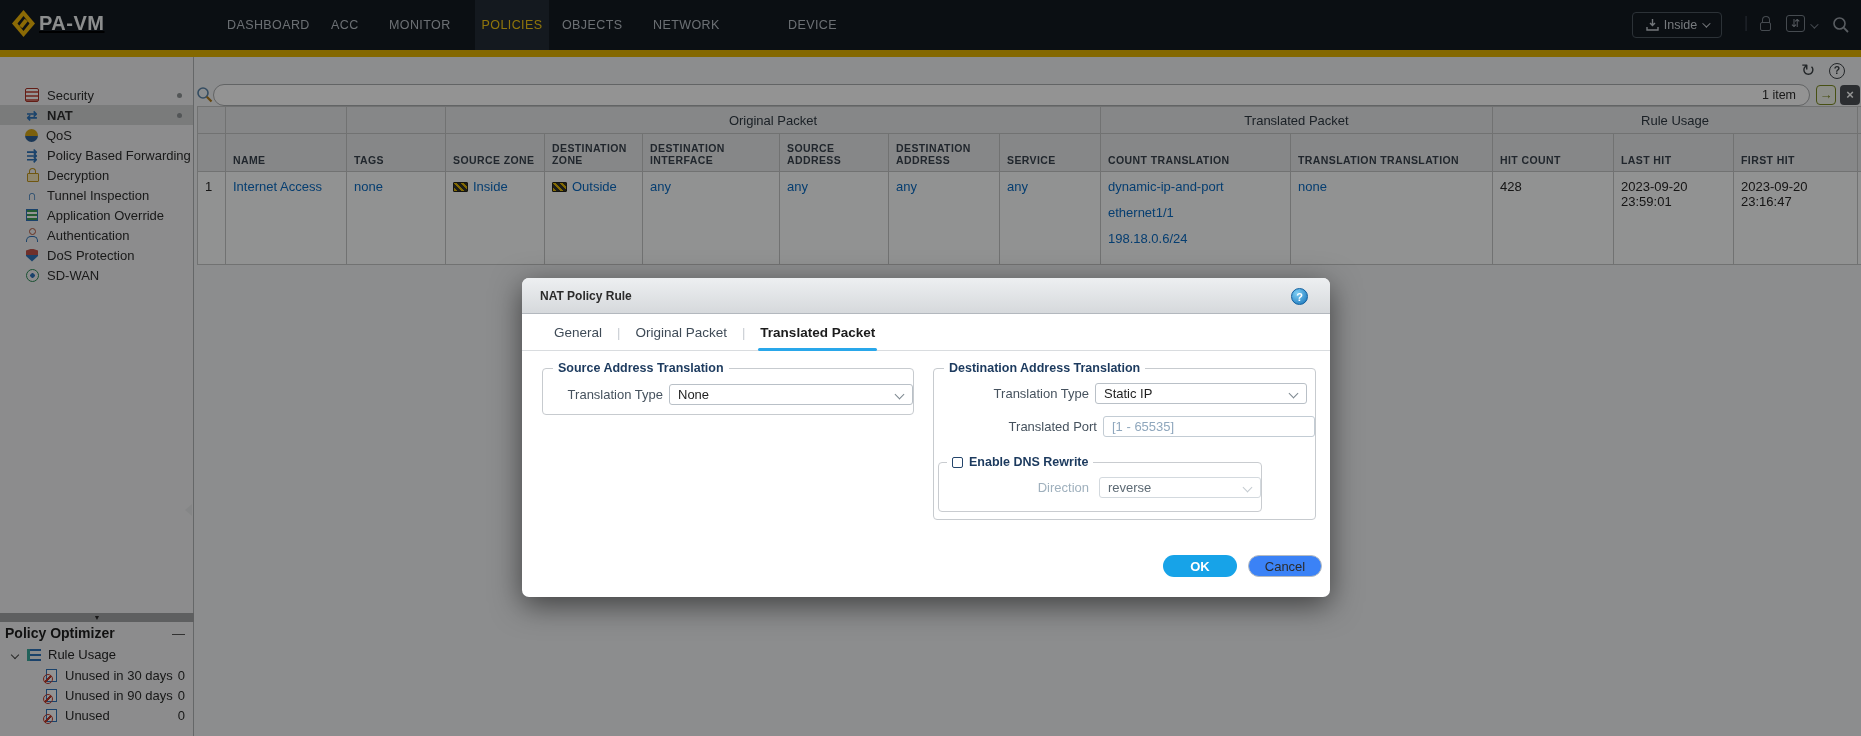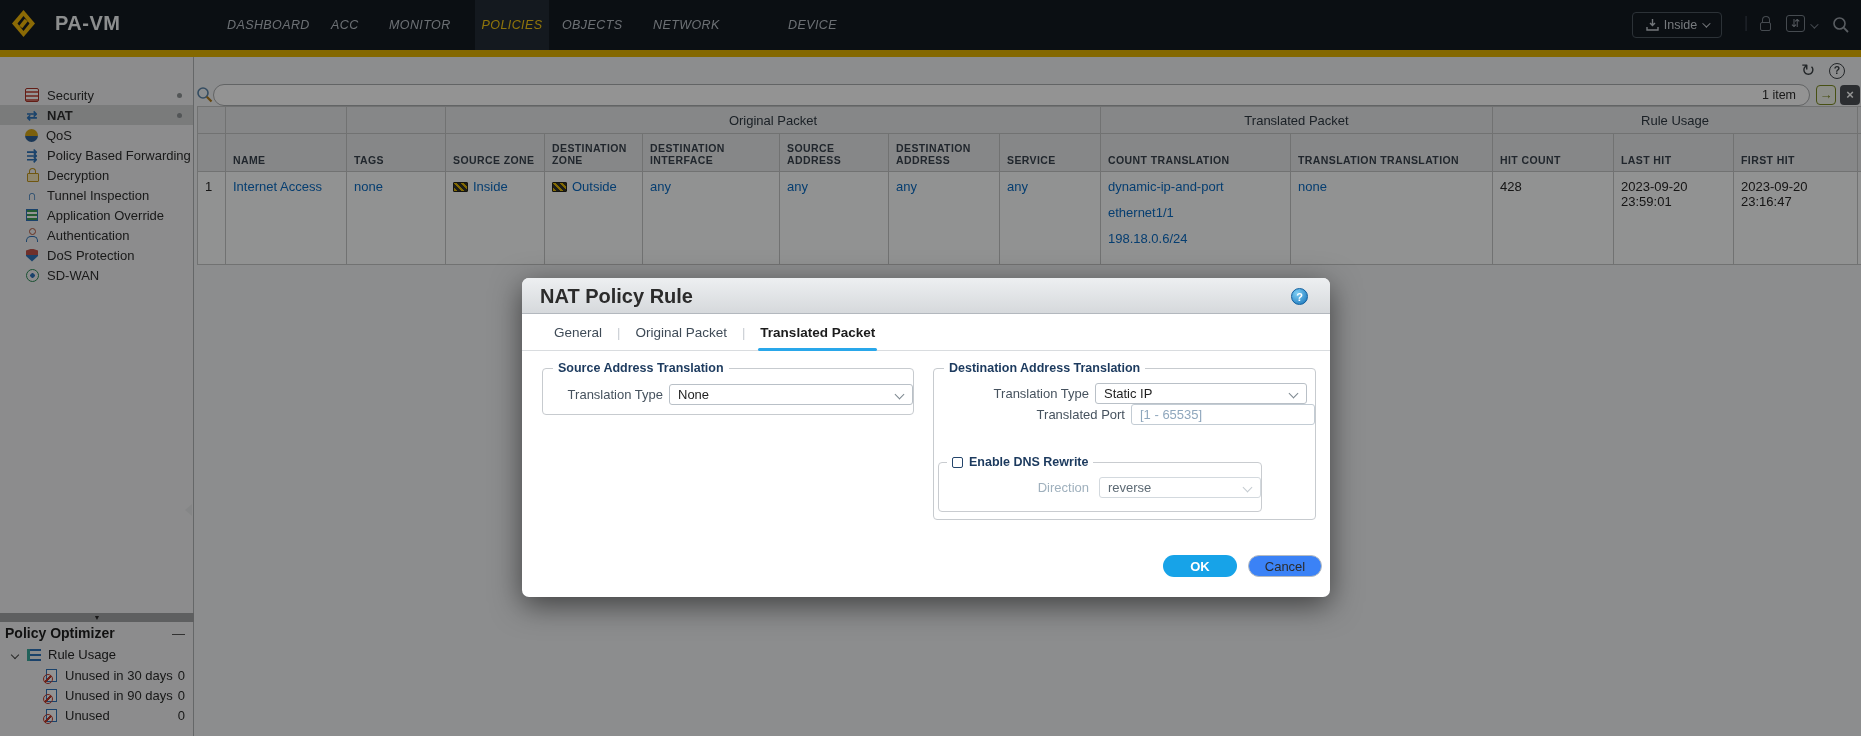--- a/index.html
+++ b/index.html
@@ -2,23 +2,23 @@
 <html><head>
 <meta charset="utf-8">
 <style>
   * { margin:0; padding:0; box-sizing:border-box; }
   html,body { background:#555; }
   .screen { position:relative; width:1861px; height:736px; overflow:hidden;
             font-family:"Liberation Sans", sans-serif; background:#f2f3f4; }
 
   
   .topnav { position:absolute; left:0; top:0; width:1861px; height:50px; background:#141a22; z-index:10;}
-  .brand { position:absolute; left:12px; top:10px; display:flex; align-items:center; gap:20px;}
+  .brand { position:absolute; left:12px; top:10px; display:flex; align-items:center; gap:4px;text-decoration:underline;}
   .brand-name { color:#f2f4f5; font-size:20px; font-weight:bold; letter-spacing:.5px;}
-  .nav-item { position:absolute; top:0; height:50px; line-height:50px; color:#b9c0c7; font-size:12.5px; letter-spacing:.4px; cursor:default;font-style:italic;}
+  .nav-item { position:absolute; top:0; height:50px; line-height:50px; color:#b9c0c7; font-size:12.5px; letter-spacing:.4px; cursor:default;}
   .nav-item.active { background:#242c36; color:#f6c913; text-align:center; }
   .goldbar { position:absolute; left:0; top:50px; width:1861px; height:7px; background:#e3b400; z-index:10;}
 
   .commit-btn { position:absolute; left:1632px; top:12px; width:90px; height:26px; border:1px solid #4d565f; border-radius:4px;
                 display:flex; align-items:center; justify-content:center; gap:5px; color:#ccd2d7; font-size:12.5px; }
   .chev { display:inline-block; width:6px; height:6px; border-right:1.6px solid currentColor; border-bottom:1.6px solid currentColor; transform:rotate(45deg) translateY(-2px); }
   .nav-sep { position:absolute; left:1744px; top:14px; color:#39424c; font-size:16px; }
   .lock-ico { position:absolute; left:1760px; top:22px; width:11px; height:9px; border:1.6px solid #79828b; border-radius:2px;}
   .lock-ico::before { content:""; position:absolute; left:1px; top:-7px; width:6px; height:6px; border:1.6px solid #79828b; border-bottom:none; border-radius:4px 4px 0 0;}
   .export-ico { position:absolute; left:1786px; top:15px; width:19px; height:17px; border:1.6px solid #79828b; border-radius:3px; color:#9aa2aa; font-size:11px; line-height:14px; text-align:center;}
@@ -95,36 +95,36 @@
               background:repeating-linear-gradient(45deg,#e0b505 0 2.5px,#35352a 2.5px 5px);}
   .st-line { margin-bottom:11px; }
   a.tlink { color:#0b6bc2; text-decoration:none; cursor:pointer;}
 
   
   .overlay { position:absolute; inset:0; background:rgba(0,0,0,.42); z-index:40;}
   .dialog { position:absolute; left:522px; top:278px; width:808px; height:319px; background:#fff; border-radius:7px;
             box-shadow:0 8px 30px rgba(0,0,0,.55); z-index:60;}
   .dlg-header { position:absolute; left:0; top:0; right:0; height:36px; border-radius:7px 7px 0 0;
                 background:linear-gradient(180deg,#edeff1,#d6d9dc); border-bottom:1px solid #b3b8be;}
-  .dlg-title { position:absolute; left:18px; top:0; line-height:36px; font-size:20px; font-weight:bold; color:#2b2b2b;}
+  .dlg-title { position:absolute; left:18px; top:0; line-height:36px; font-size:12px; font-weight:bold; color:#2b2b2b;}
   .dlg-help { position:absolute; right:22px; top:10px; width:17px; height:17px; border-radius:50%;
               background:radial-gradient(circle at 35% 30%,#7fd0f5,#1470b8); border:1px solid #0f5e9e;
               color:#fff; font-size:11px; font-weight:bold; text-align:center; line-height:16px;}
   .dlg-tabs { position:absolute; left:0; top:36px; right:0; height:37px; border-bottom:1px solid #d9dcdf;
               display:flex; align-items:stretch; padding-left:30px; font-size:13.5px; color:#3f4b57;}
   .dtab { position:relative; display:flex; align-items:center; padding:0 2px; cursor:default;}
   .dtab.active { font-weight:bold; color:#1c1c1c;}
   .dtab.active::after { content:""; position:absolute; left:0; right:0; bottom:-1px; height:3px; background:#29a7ea; border-radius:2px;}
   .tab-sep { display:flex; align-items:center; color:#c8cdd2; padding:0 13px; font-size:13px;}
 
   .fieldset { position:absolute; border:1px solid #c7cbcf; border-radius:4px; }
   .legend { position:absolute; top:-8px; left:10px; background:#fff; padding:0 5px; font-size:12.5px; font-weight:bold; color:#1c3a5e; white-space:nowrap;}
   .fs-source { left:20px; top:90px; width:372px; height:47px;}
   .fs-dest { left:411px; top:90px; width:383px; height:152px;}
-  .frow { display:flex; align-items:center; height:21px; margin-bottom:0;}
+  .frow { display:flex; align-items:center; height:21px; margin-bottom:12px;}
   .flabel { text-align:right; font-size:13px; color:#46525e; flex:none; white-space:nowrap;}
   .fsel { position:relative; height:21px; border:1px solid #b9c0c7; border-radius:3px; background:#fff;
           font-size:13px; color:#1f1f1f; display:flex; align-items:center; padding:0 24px 0 8px;}
   .fsel::after { content:""; position:absolute; right:9px; top:6px; width:6px; height:6px;
                  border-right:1.6px solid #7d8890; border-bottom:1.6px solid #7d8890; transform:rotate(45deg);}
   .port-input { height:21px; border:1px solid #c3ccd4; border-radius:3px; font-size:13px; padding:0 8px; color:#1f1f1f; outline:none;
                 font-family:"Liberation Sans",sans-serif;}
   .port-input::placeholder { color:#8fa7bd; opacity:1;}
   .fs-dns { position:absolute; left:4px; top:93px; width:324px; height:50px; border:1px solid #c9ccd0; border-radius:4px;}
   .dns-legend { position:absolute; top:-8px; left:8px; background:#fff; padding:0 5px; display:flex; align-items:center; gap:6px;}
@@ -389,21 +389,21 @@
       <span class="legend">Destination Address Translation</span>
       <div style="padding-top:14px;">
         <div class="frow" style="padding-left:10px;">
           <span class="flabel" style="width:145px">Translation Type</span>
           <div class="fsel" style="width:212px; margin-left:6px;">
             <span>Static IP</span>
           </div>
         </div>
         <div class="frow" style="padding-left:10px;justify-content:flex-end;">
           <span class="flabel" style="width:145px">Translated Port</span>
-          <input class="port-input" style="width: 184px; margin-left: 6px;" type="text" placeholder="[1 - 65535]">
+          <input class="port-input" style="width: 212px; margin-left: 6px;" type="text" placeholder="[1 - 65535]">
         </div>
       </div>
       <div class="fs-dns">
         <span class="dns-legend">
           <span class="dns-cb" aria-checked="false"></span>
           <span class="dns-text">Enable DNS Rewrite</span>
         </span>
         <div class="frow disabled" style="padding-left:10px; margin-top:14px;">
           <span class="flabel" style="width:140px">Direction</span>
           <div class="fsel disabled" style="width:203px; margin-left:10px;">

